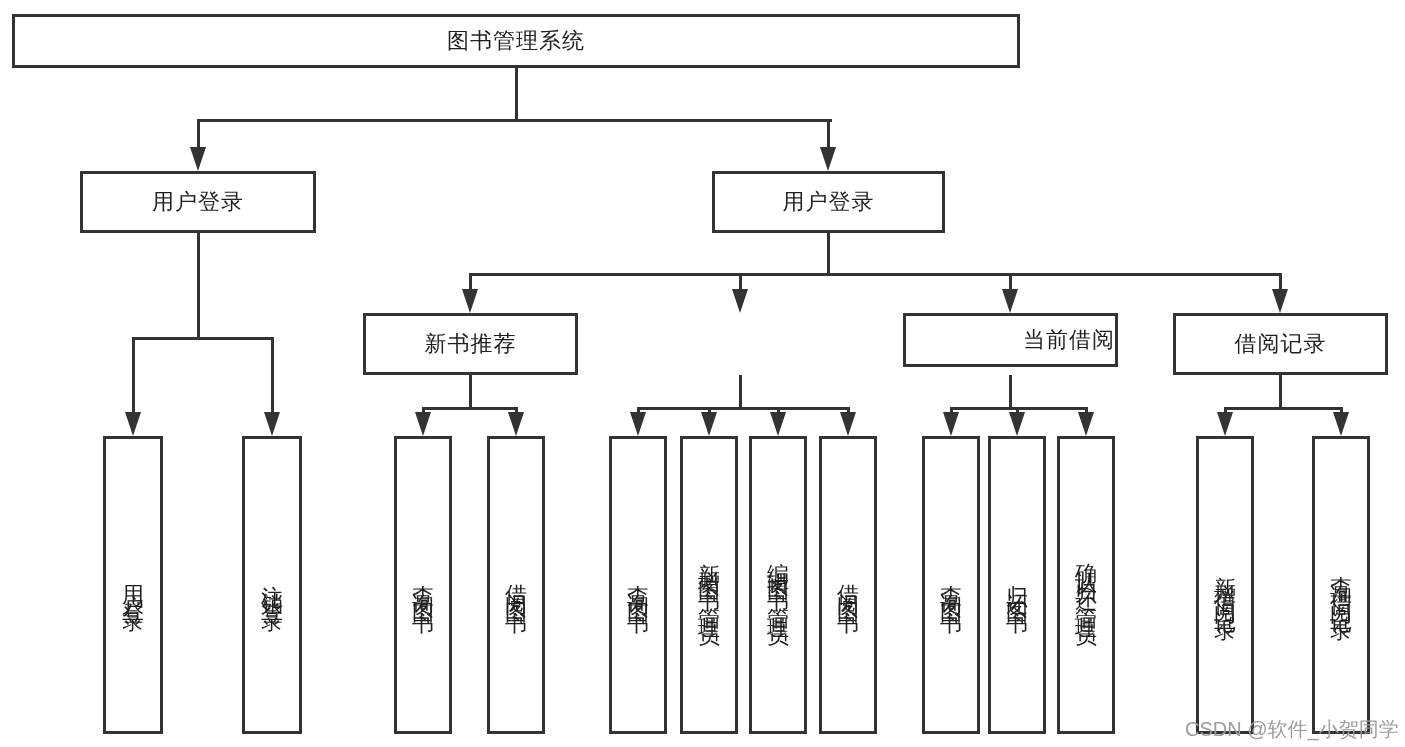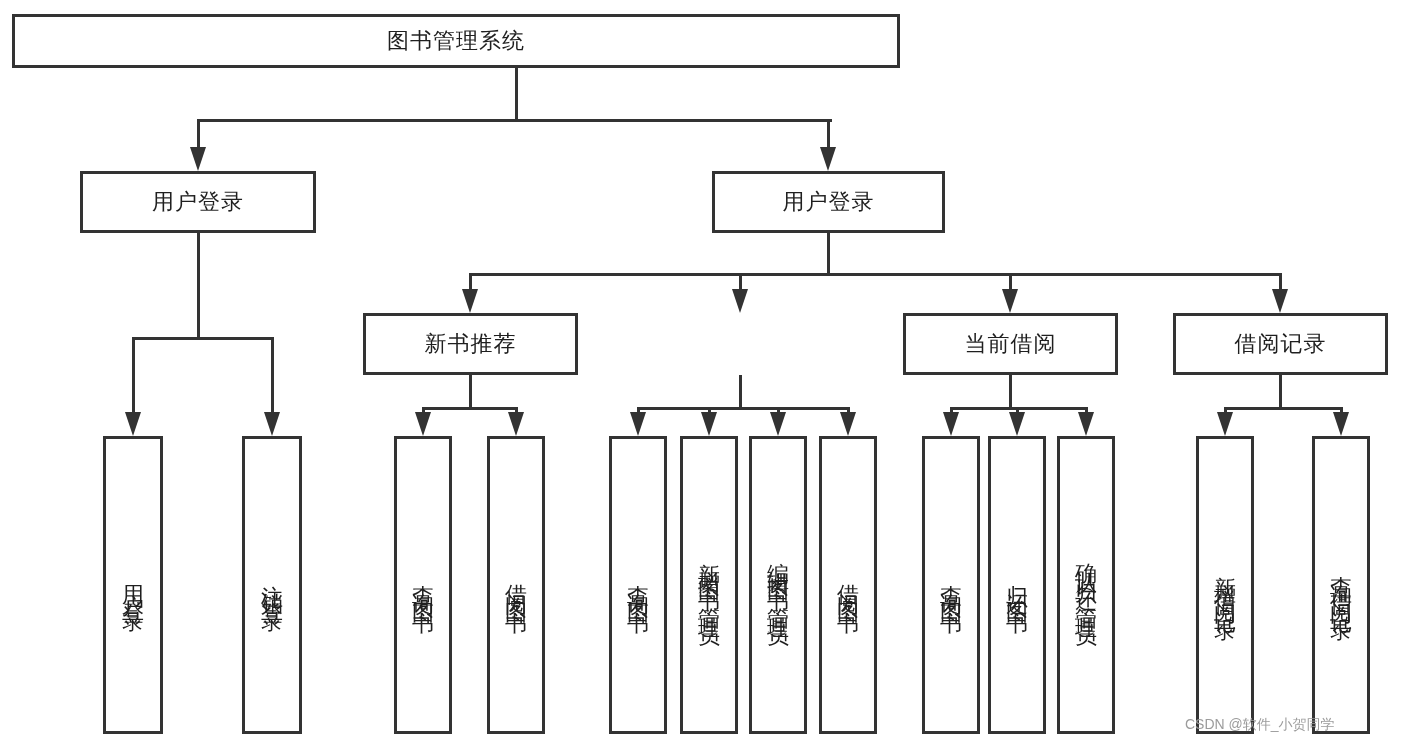--- a/index.html
+++ b/index.html
@@ -34,30 +34,30 @@
     position:absolute;width:0;height:0;
     border-left:8px solid transparent;
     border-right:8px solid transparent;
     border-top:24px solid #333333;
   }
   .watermark{
     position:absolute;
     left:1185px;top:716px;
     width:215px;
     color:#9c9c9c;
-    font-size:14px;
+    font-size:20px;
     white-space:nowrap;
   }
 </style>
 </head>
 <body>
 
 <div class="canvas">
 
-  <div class="box" style="left:12px;top:14px;width:888px;height:54px;">
+  <div class="box" style="left:12px;top:14px;width:1008px;height:54px;">
     <span>图书管理系统</span>
   </div>
 
   <div class="vline" style="left:515px;top:68px;height:51px;"></div>
   <div class="hline" style="left:197px;top:119px;width:635px;"></div>
   <div class="vline" style="left:197px;top:119px;height:29px;"></div>
   <div class="arrow" style="left:190px;top:147px;"></div>
   <div class="vline" style="left:827px;top:119px;height:29px;"></div>
   <div class="arrow" style="left:820px;top:147px;"></div>
 
@@ -82,21 +82,21 @@
   <div class="vline" style="left:739px;top:273px;height:17px;"></div>
   <div class="arrow" style="left:732px;top:289px;"></div>
   <div class="vline" style="left:1009px;top:273px;height:17px;"></div>
   <div class="arrow" style="left:1002px;top:289px;"></div>
   <div class="vline" style="left:1279px;top:273px;height:17px;"></div>
   <div class="arrow" style="left:1272px;top:289px;"></div>
 
   <div class="box" style="left:363px;top:313px;width:215px;height:62px;">
     <span>新书推荐</span>
   </div>
-  <div class="box" style="left:903px;top:313px;width:215px;height:62px;">
+  <div class="box" style="left:903px;top:313px;width:215px;height:54px;justify-content:flex-end;">
     <span>当前借阅</span>
   </div>
   <div class="box" style="left:1173px;top:313px;width:215px;height:62px;">
     <span>借阅记录</span>
   </div>
 
   <div class="vline" style="left:469px;top:375px;height:32px;"></div>
   <div class="hline" style="left:422px;top:407px;width:96px;"></div>
   <div class="vline" style="left:422px;top:407px;height:6px;"></div>
   <div class="arrow" style="left:415px;top:412px;"></div>

